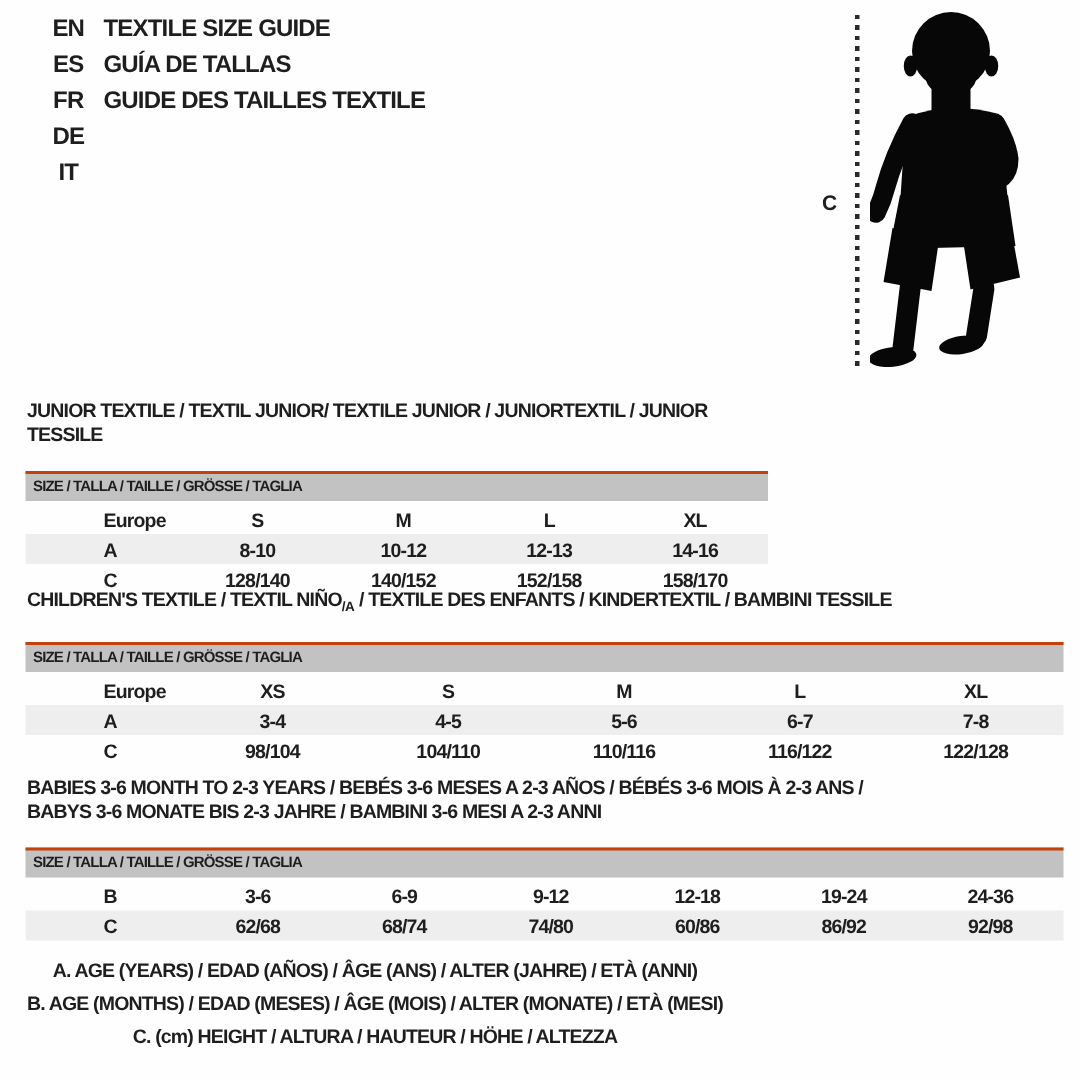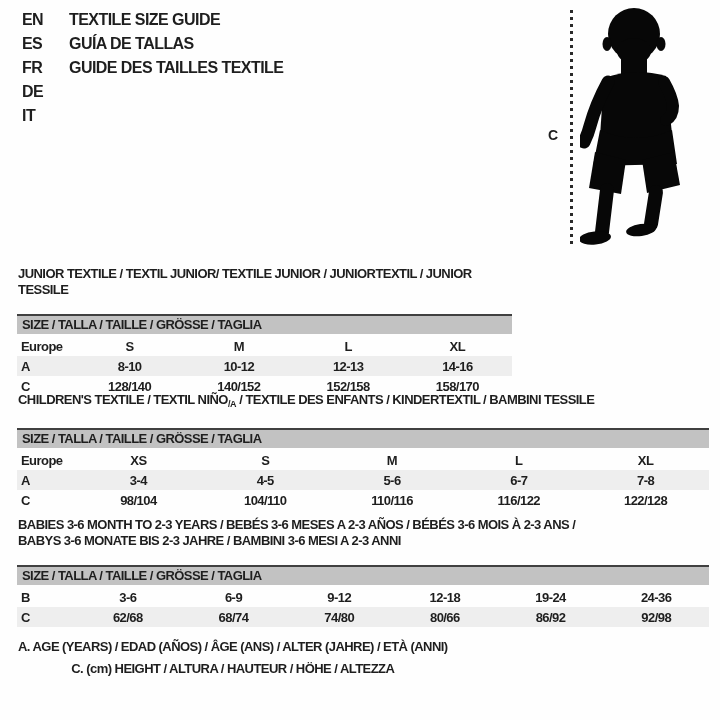--- a/index.html
+++ b/index.html
@@ -8,47 +8,47 @@
     position:relative;
     background:#fefefe;
     color:#1e1e1e;
     font-family:"Liberation Sans", sans-serif;
     font-weight:700;
     letter-spacing:-0.55px;
     overflow:hidden;
   }
 
   
-  .langs { position:absolute; top:8px; left:22px; font-size:16px; }
+  .langs { position:absolute; top:8px; left:22px; font-size:16px;text-align:center; }
   .lang-row { display:flex; height:24px; align-items:center; }
   .lang-code { width:47px; }
 
   
   .svgwrap { position:absolute; left:580px; top:4px; width:120px; height:245px; }
   .dotline {
     position:absolute; left:570px; top:10px; width:3px; height:238px;
     background-image:repeating-linear-gradient(to bottom,#2a2a2a 0 3px,transparent 3px 7px);
   }
   .c-label { position:absolute; left:548px; top:127px; font-size:14px; }
 
   
   .size-table { position:absolute; left:17px; }
   .t1 { top:258px; width:495px; }
   .t2 { top:384px; width:692px; }
   .t3 { top:509px; width:692px; }
   .table-title { font-size:13px; line-height:16px; margin:8px 0 16px 1px; }
   .subscript { font-size:9px; vertical-align:-3px; letter-spacing:-0.3px; }
   .bar {
     height:20px; line-height:17px; background:#c2c2c2;
-    border-top:2px solid #404040; padding-left:5px; font-size:13px;
+    border-top:2px solid #c2410c; padding-left:5px; font-size:10px;
   }
   .rows { margin-top:2px; }
   .trow { display:flex; height:20px; align-items:center; font-size:13px; }
   .trow:nth-child(even) { background:#eeeeee; }
-  .rlabel { width:58px; padding-left:4px; }
+  .rlabel { width:58px; padding-left:4px;margin-left:48px; }
   .cell { flex:1; text-align:center; }
 
   
   .notes { position:absolute; left:18px; top:636px; font-size:13px; line-height:22px;text-align:center; }
 </style>
 </head>
 <body>
 
 <div class="langs">
   <div class="lang-row">
@@ -168,23 +168,24 @@
       <div class="cell">9-12</div>
       <div class="cell">12-18</div>
       <div class="cell">19-24</div>
       <div class="cell">24-36</div>
     </div>
     <div class="trow">
       <div class="rlabel">C</div>
       <div class="cell">62/68</div>
       <div class="cell">68/74</div>
       <div class="cell">74/80</div>
-      <div class="cell">80/66</div>
+      <div class="cell">60/86</div>
       <div class="cell">86/92</div>
       <div class="cell">92/98</div>
     </div>
   </div>
 </section>
 
 <div class="notes">
   <div>A. AGE (YEARS) / EDAD (AÑOS) / ÂGE (ANS) / ALTER (JAHRE) / ETÀ (ANNI)</div>
+  <div>B. AGE (MONTHS) / EDAD (MESES) / ÂGE (MOIS) / ALTER (MONATE) / ETÀ (MESI)</div>
   <div>C. (cm) HEIGHT / ALTURA / HAUTEUR / HÖHE / ALTEZZA</div>
 </div>
 
 </body></html>

